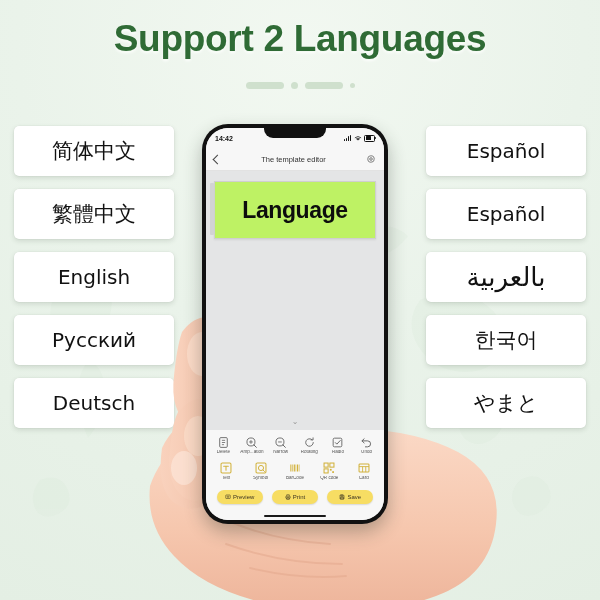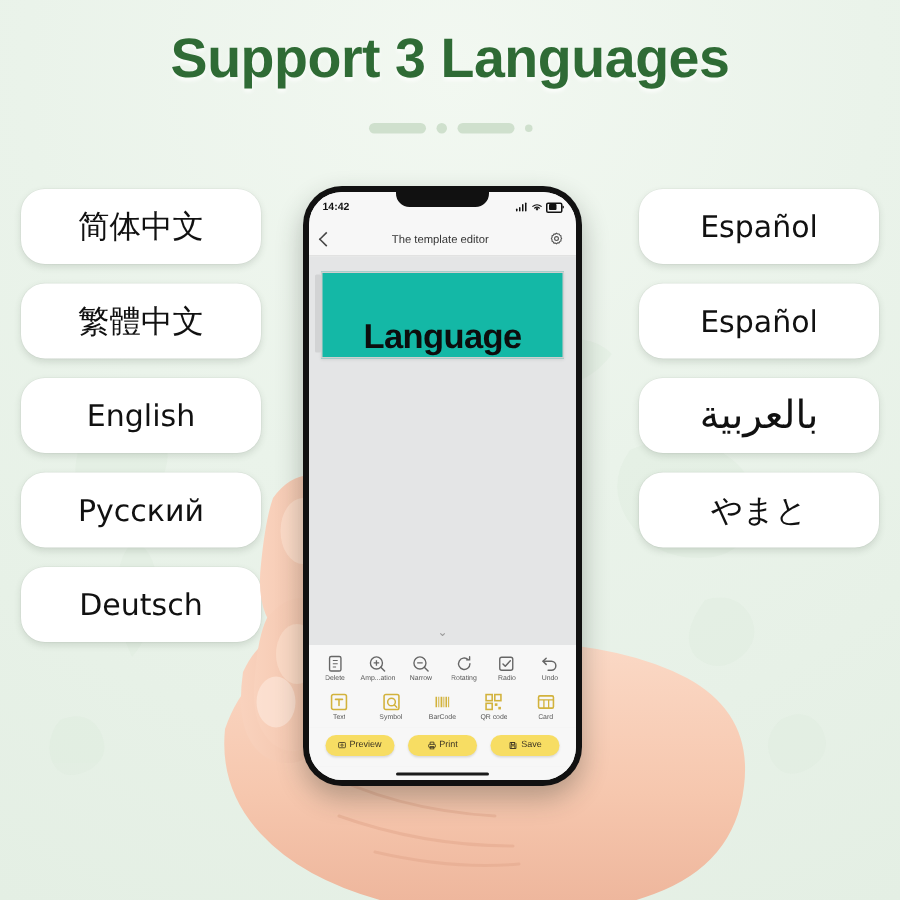--- a/index.html
+++ b/index.html
@@ -38,21 +38,21 @@
   }
   .divider .bar{width:38px;height:7px;border-radius:4px;background:#cfe0cd;}
   .divider .dot{width:7px;height:7px;border-radius:50%;background:#cfe0cd;}
   .divider .dot.sm{width:5px;height:5px;}
 
   
   .col{position:absolute;top:126px;width:160px;display:flex;flex-direction:column;gap:13px;}
   .col-left{left:14px;}
   .col-right{right:14px;}
   .chip{
-    height:50px;border-radius:16px;background:#ffffff;
+    height:50px;border-radius:5px;background:#ffffff;
     box-shadow:0 2px 5px rgba(60,80,60,.16), 0 0 0 .5px rgba(0,0,0,.04);
     display:flex;align-items:center;justify-content:center;
     font-size:20px;color:#111;
     font-family:"DejaVu Sans","Liberation Sans",sans-serif;
     white-space:nowrap;
   }
   .chip.cjk{font-size:21px;}
   .chip.rtl{direction:rtl;font-size:26px;}
 
   
@@ -100,22 +100,22 @@
     border-bottom:.5px solid #e2e2e2;
   }
   .apphead .ttl{font-size:7.5px;color:#333;}
   .chev{width:6px;height:6px;border-left:1.2px solid #444;border-bottom:1.2px solid #444;transform:rotate(45deg);}
   .gear{width:10px;height:10px;}
   .gear svg{display:block;width:100%;height:100%;}
 
   
   .canvas-wrap{flex:1 1 auto;background:#e4e5e6;position:relative;padding-top:10px;}
   .label-card{
-    margin:0 8px;height:56px;background:#14b8a6;border:1px solid #cfcfcf;
-    display:flex;align-items:flex-end;justify-content:center;
+    margin:0 8px;height:56px;background:#bef264;border:1px solid #cfcfcf;
+    display:flex;align-items:center;justify-content:center;
     box-shadow:0 1px 2px rgba(0,0,0,.08);
   }
   .label-card span{font-size:23px;font-weight:bold;color:#0d0d0d;letter-spacing:-.4px;}
   .rail{position:absolute;left:4px;top:12px;width:4px;height:52px;background:#d2d3d4;border-radius:1px;}
 
   .collapse{
     position:absolute;left:0;right:0;bottom:4px;text-align:center;
     font-size:8px;color:#9a9a9a;line-height:1;
   }
 
@@ -159,21 +159,21 @@
         <path d="M300 140 q20 -10 36 6 q14 14 4 32 q-12 20 -32 18 q-18 -2 -18 -26 q0 -20 10 -30z"></path>
         <path d="M420 150 q34 -16 62 2 q26 16 20 44 q-6 26 -36 26 q-32 0 -48 -26 q-14 -24 2 -46z"></path>
         <path d="M470 250 q20 -6 30 10 q8 16 -6 28 q-16 12 -30 0 q-12 -14 6 -38z"></path>
         <path d="M170 300 q24 -8 36 12 q10 18 -4 32 q-18 16 -34 2 q-14 -14 2 -46z"></path>
         <path d="M520 330 q18 -10 28 6 q8 16 -8 26 q-18 10 -26 -6 q-6 -14 6 -26z"></path>
         <path d="M40 330 q20 -8 28 10 q6 16 -10 24 q-18 8 -24 -8 q-4 -14 6 -26z"></path>
       </g>
     </svg>
   </div>
 
-  <div class="title">Support 3 Languages</div>
+  <div class="title">Support 2 Languages</div>
 
   <div class="divider">
     <span class="bar"></span>
     <span class="dot"></span>
     <span class="bar"></span>
     <span class="dot sm"></span>
   </div>
 
   <div class="col col-left">
     <div class="chip cjk">
@@ -195,20 +195,23 @@
 
   <div class="col col-right">
     <div class="chip">
       <span>Español</span>
     </div>
     <div class="chip">
       <span>Español</span>
     </div>
     <div class="chip rtl">
       <span>بالعربية</span>
+    </div>
+    <div class="chip cjk">
+      <span>한국어</span>
     </div>
     <div class="chip cjk">
       <span>やまと</span>
     </div>
   </div>
 
   <div class="hand">
     <svg viewBox="0 0 380 372" xmlns="http://www.w3.org/2000/svg">
       <defs>
         <linearGradient id="sk" x1="0" y1="0" x2="0" y2="1">

